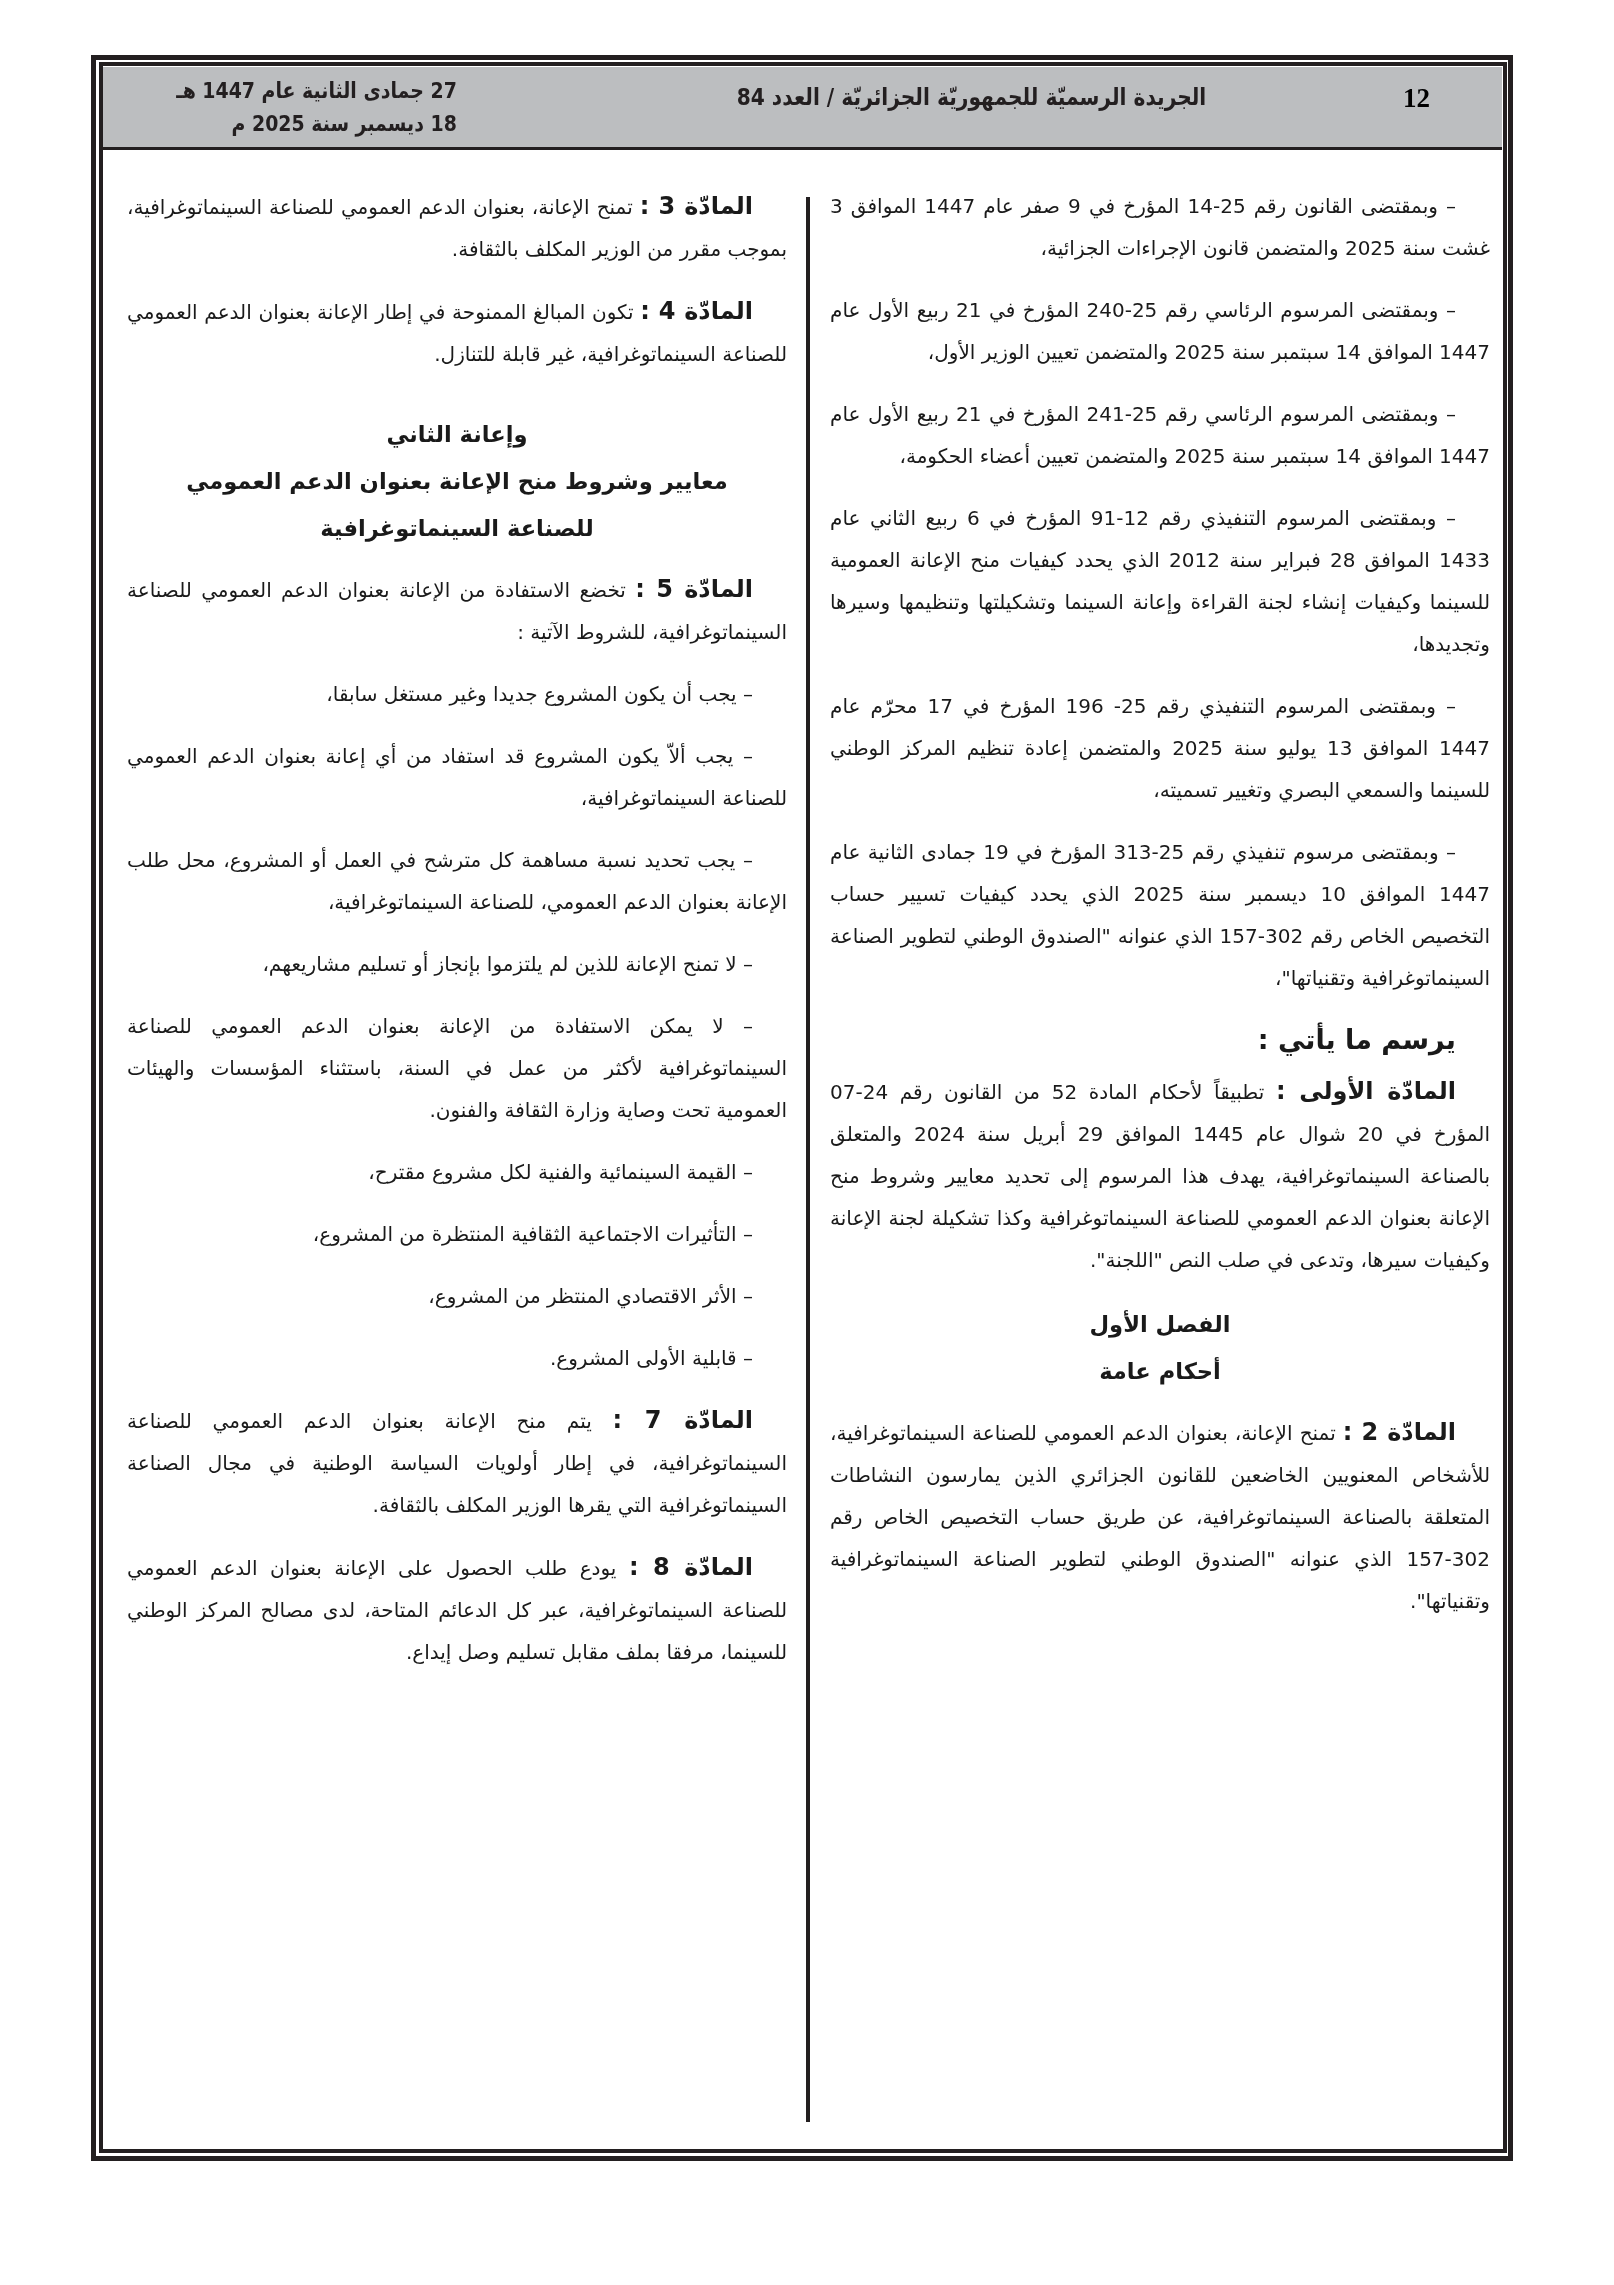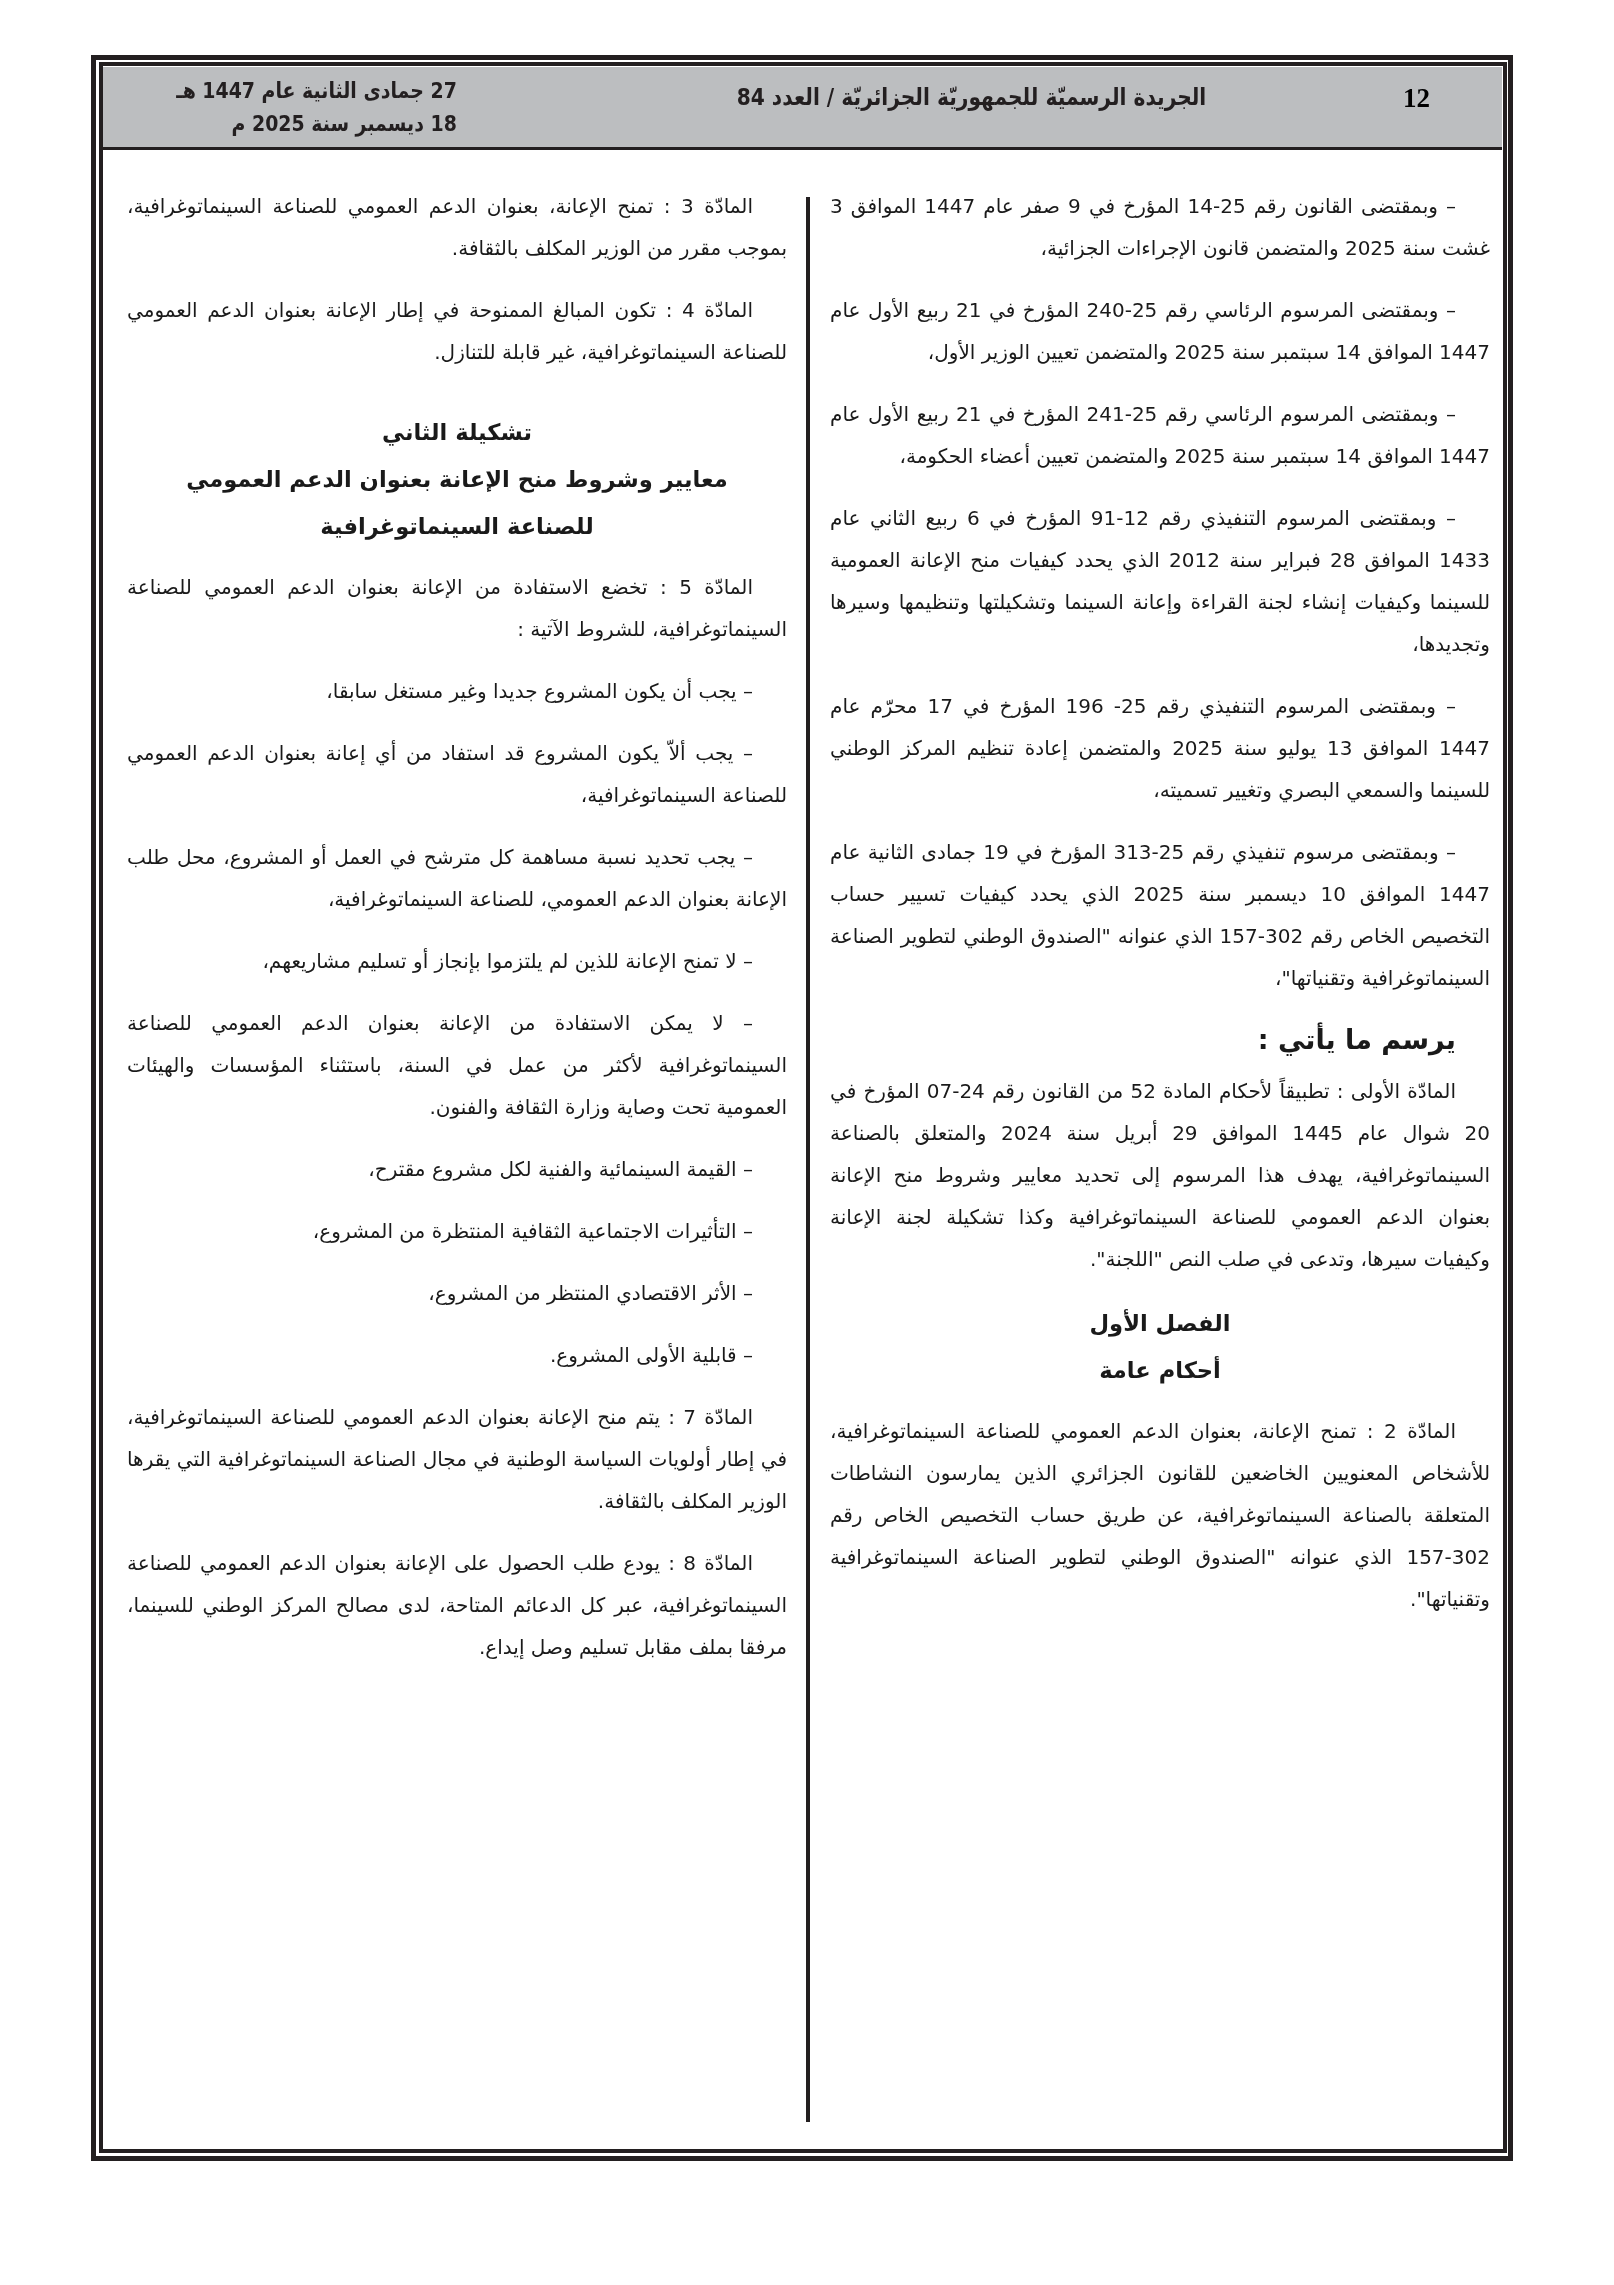--- a/index.html
+++ b/index.html
@@ -39,21 +39,21 @@
     }
     .col {
       position: absolute; top: 185px; width: 660px;
       font-family: "DejaVu Sans", sans-serif; font-size: 20px; line-height: 42px;
       text-align: justify; text-align-last: right; direction: rtl;
     }
     .col-right { left: 830px; }
     .col-left  { left: 127px; }
     .para { margin: 0 0 20px 0; text-indent: 34px; }
     .bullet { margin: 0 0 20px 0; text-indent: 34px; }
-    .art-label { font-weight: normal; font-size: 20px; }
+    .art-label { font-weight: bold; font-size: 24px; }
     .heading {
       text-align: center; text-align-last: center; font-weight: bold; font-size: 22.6px;
       margin: 0; line-height: 47px;
     }
     .heading-block { margin: 18px 0 16.3px 0; }
     .decree {
       font-weight: bold; font-size: 27px; margin: 16px 0 9px 0; text-indent: 34px;
     }
   </style>
 </head>
@@ -92,21 +92,21 @@
 
   <p class="para"><span class="art-label">المادّة 2 :</span><span> تمنح الإعانة، بعنوان الدعم العمومي للصناعة السينماتوغرافية، للأشخاص المعنويين الخاضعين للقانون الجزائري الذين يمارسون النشاطات المتعلقة بالصناعة السينماتوغرافية، عن طريق حساب التخصيص الخاص رقم 302-157 الذي عنوانه "الصندوق الوطني لتطوير الصناعة السينماتوغرافية وتقنياتها".</span></p>
 </div>
 
 <div class="col col-left">
   <p class="para"><span class="art-label">المادّة 3 :</span><span> تمنح الإعانة، بعنوان الدعم العمومي للصناعة السينماتوغرافية، بموجب مقرر من الوزير المكلف بالثقافة.</span></p>
 
   <p class="para"><span class="art-label">المادّة 4 :</span><span> تكون المبالغ الممنوحة في إطار الإعانة بعنوان الدعم العمومي للصناعة السينماتوغرافية، غير قابلة للتنازل.</span></p>
 
   <div class="heading-block" style="margin-top:36px;">
-    <p class="heading">تشكيلة الثاني</p>
+    <p class="heading">وإعانة الثاني</p>
     <p class="heading">معايير وشروط منح الإعانة بعنوان الدعم العمومي</p>
     <p class="heading">للصناعة السينماتوغرافية</p>
   </div>
 
   <p class="para"><span class="art-label">المادّة 5 :</span><span> تخضع الاستفادة من الإعانة بعنوان الدعم العمومي للصناعة السينماتوغرافية، للشروط الآتية :</span></p>
   <p class="bullet">– يجب أن يكون المشروع جديدا وغير مستغل سابقا،</p>
   <p class="bullet">– يجب ألاّ يكون المشروع قد استفاد من أي إعانة بعنوان الدعم العمومي للصناعة السينماتوغرافية،</p>
   <p class="bullet">– يجب تحديد نسبة مساهمة كل مترشح في العمل أو المشروع، محل طلب الإعانة بعنوان الدعم العمومي، للصناعة السينماتوغرافية،</p>
   <p class="bullet">– لا تمنح الإعانة للذين لم يلتزموا بإنجاز أو تسليم مشاريعهم،</p>
   <p class="bullet">– لا يمكن الاستفادة من الإعانة بعنوان الدعم العمومي للصناعة السينماتوغرافية لأكثر من عمل في السنة، باستثناء المؤسسات والهيئات العمومية تحت وصاية وزارة الثقافة والفنون.</p>

